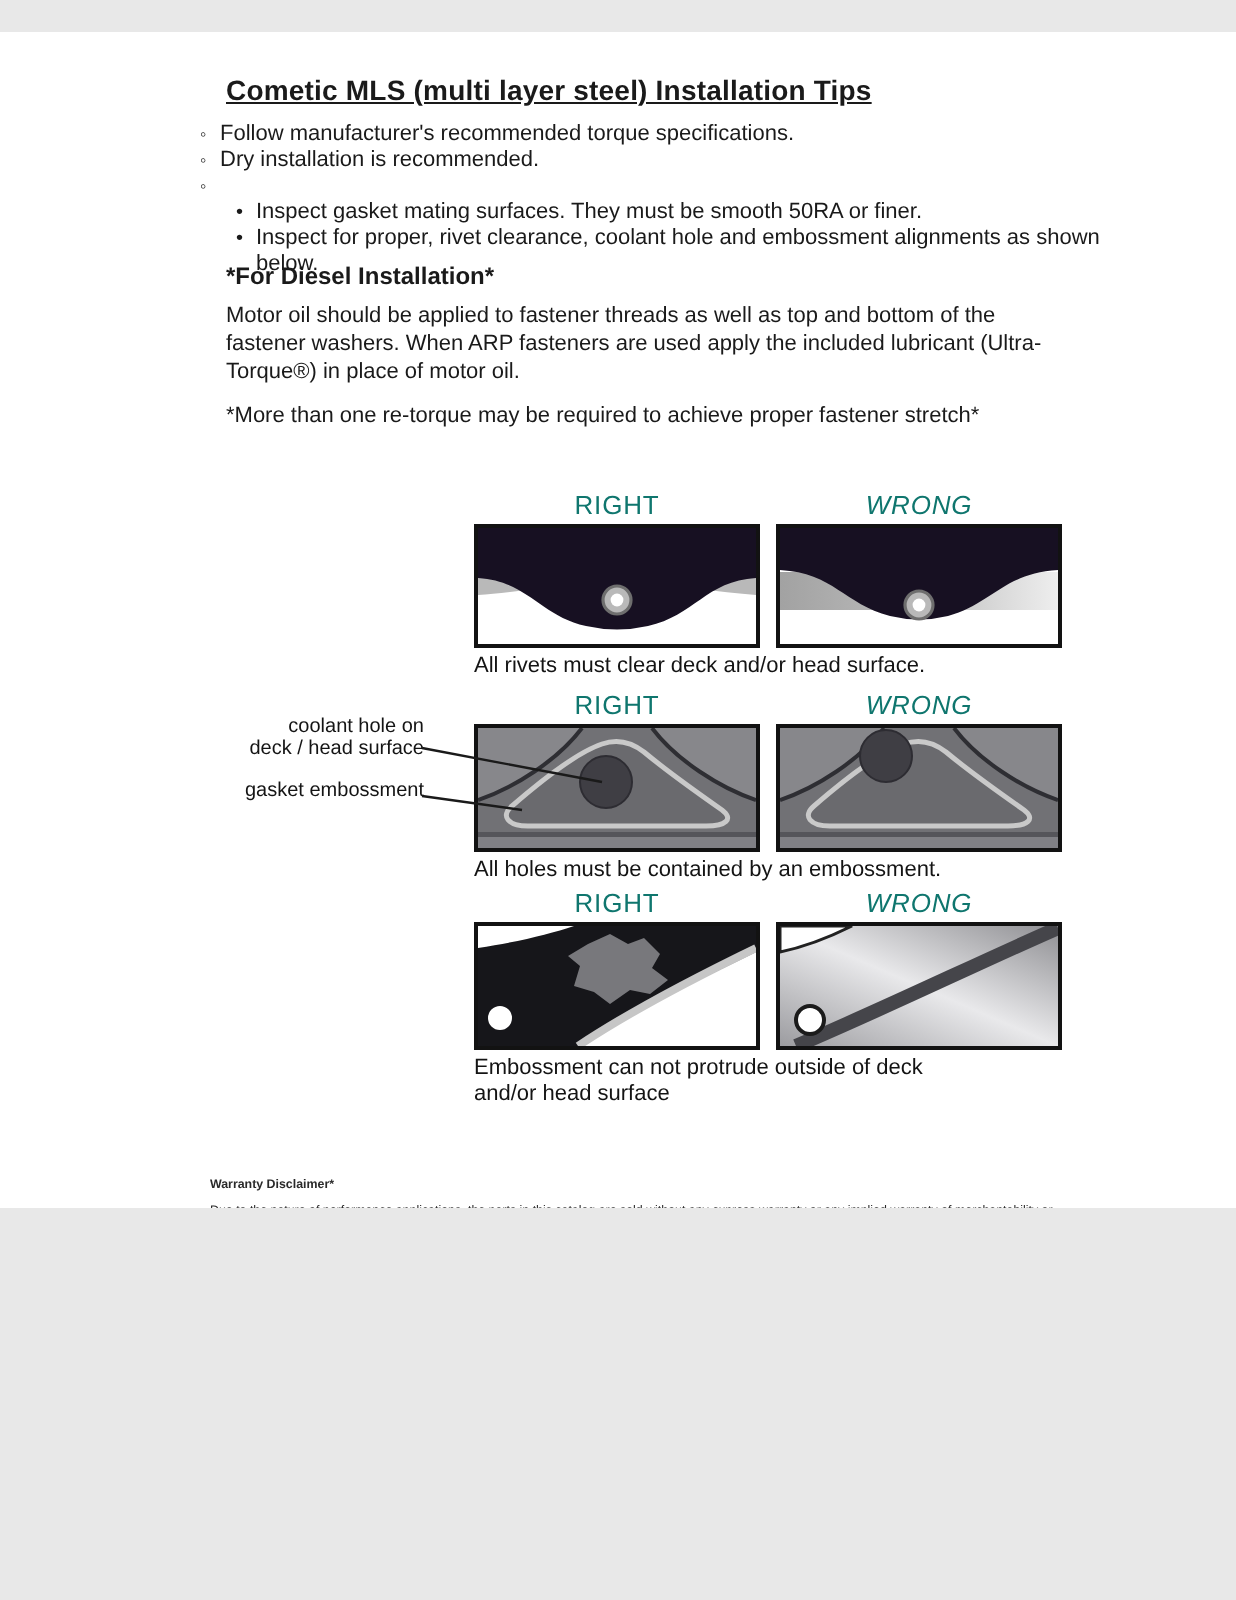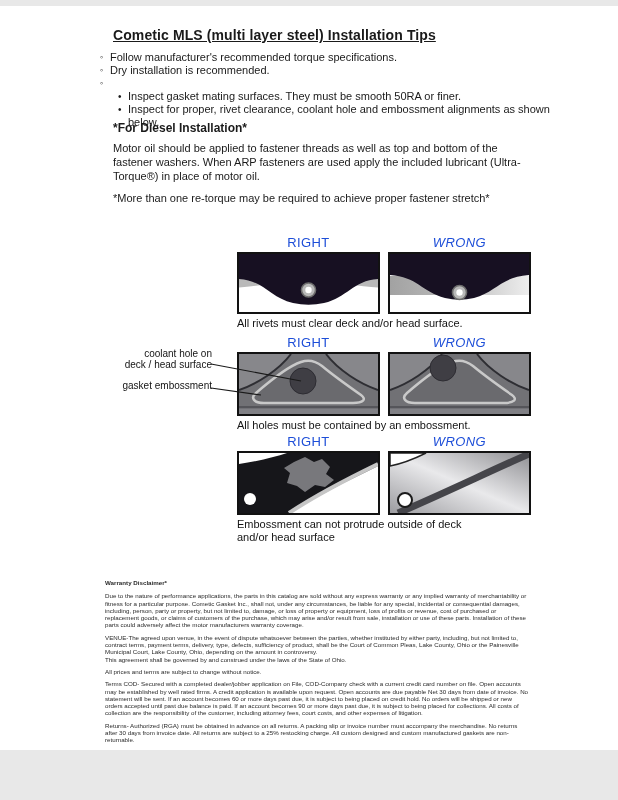--- a/index.html
+++ b/index.html
@@ -1,24 +1,24 @@
 <!DOCTYPE html>
 <html><head>
 <meta charset="utf-8">
 <style>
   * { margin:0; padding:0; box-sizing:border-box; }
   html,body { background:#e8e8e8; }
   .page {
     position:relative;
-    width:618px; height:744px;
+    width:618px; height:588px;
     background:#ffffff;
     font-family:"Liberation Sans", sans-serif;
     color:#1a1a1a;
     overflow:hidden;
-    margin:6px auto;
+    margin:16px auto;
   }
   
   .title {
     position:absolute; left:113px; top:21px;
     font-size:14px; font-weight:bold;
     text-decoration:underline;
     letter-spacing:0.1px;
   }
   
   .bullets { position:absolute; left:100px; top:45px; width:450px; font-size:11px; }
@@ -29,21 +29,21 @@
   
   .diesel { position:absolute; left:113px; top:115px; width:412px; font-size:11px; line-height:14px; }
   .diesel-heading { font-size:12px; font-weight:bold; margin-bottom:6px; }
   .diesel p { margin-bottom:8px; }
   
   .diag-row { position:absolute; left:237px; width:294px; }
   .diag-row.r1 { top:229px; }
   .diag-row.r2 { top:329px; }
   .diag-row.r3 { top:428px; }
   .diag-labels { display:flex; height:15px; }
-  .diag-label { width:143px; text-align:center; font-size:13px; font-weight:500; letter-spacing:0.4px; color:#1d4ed8; }
+  .diag-label { width:143px; text-align:center; font-size:13px; font-weight:500; letter-spacing:0.4px; color:#0f766e; }
   .diag-label + .diag-label { margin-left:8px;font-style:italic; }
   .diag-boxes { display:flex; margin-top:2px; }
   .diag-box { width:143px; border:2px solid #121212; background:#fff; }
   .diag-box + .diag-box { margin-left:8px; }
   .diag-box svg { display:block; }
   .r1 .diag-box { height:62px; }
   .r2 .diag-box, .r3 .diag-box { height:64px; }
   .diag-caption { margin-top:3px; font-size:11px; line-height:12.5px; white-space:pre-line; color:#141414; }
   
   .annot-block { position:absolute; left:-139px; top:13px; width:114px; text-align:right; font-size:10px; line-height:11px; color:#141414; }

